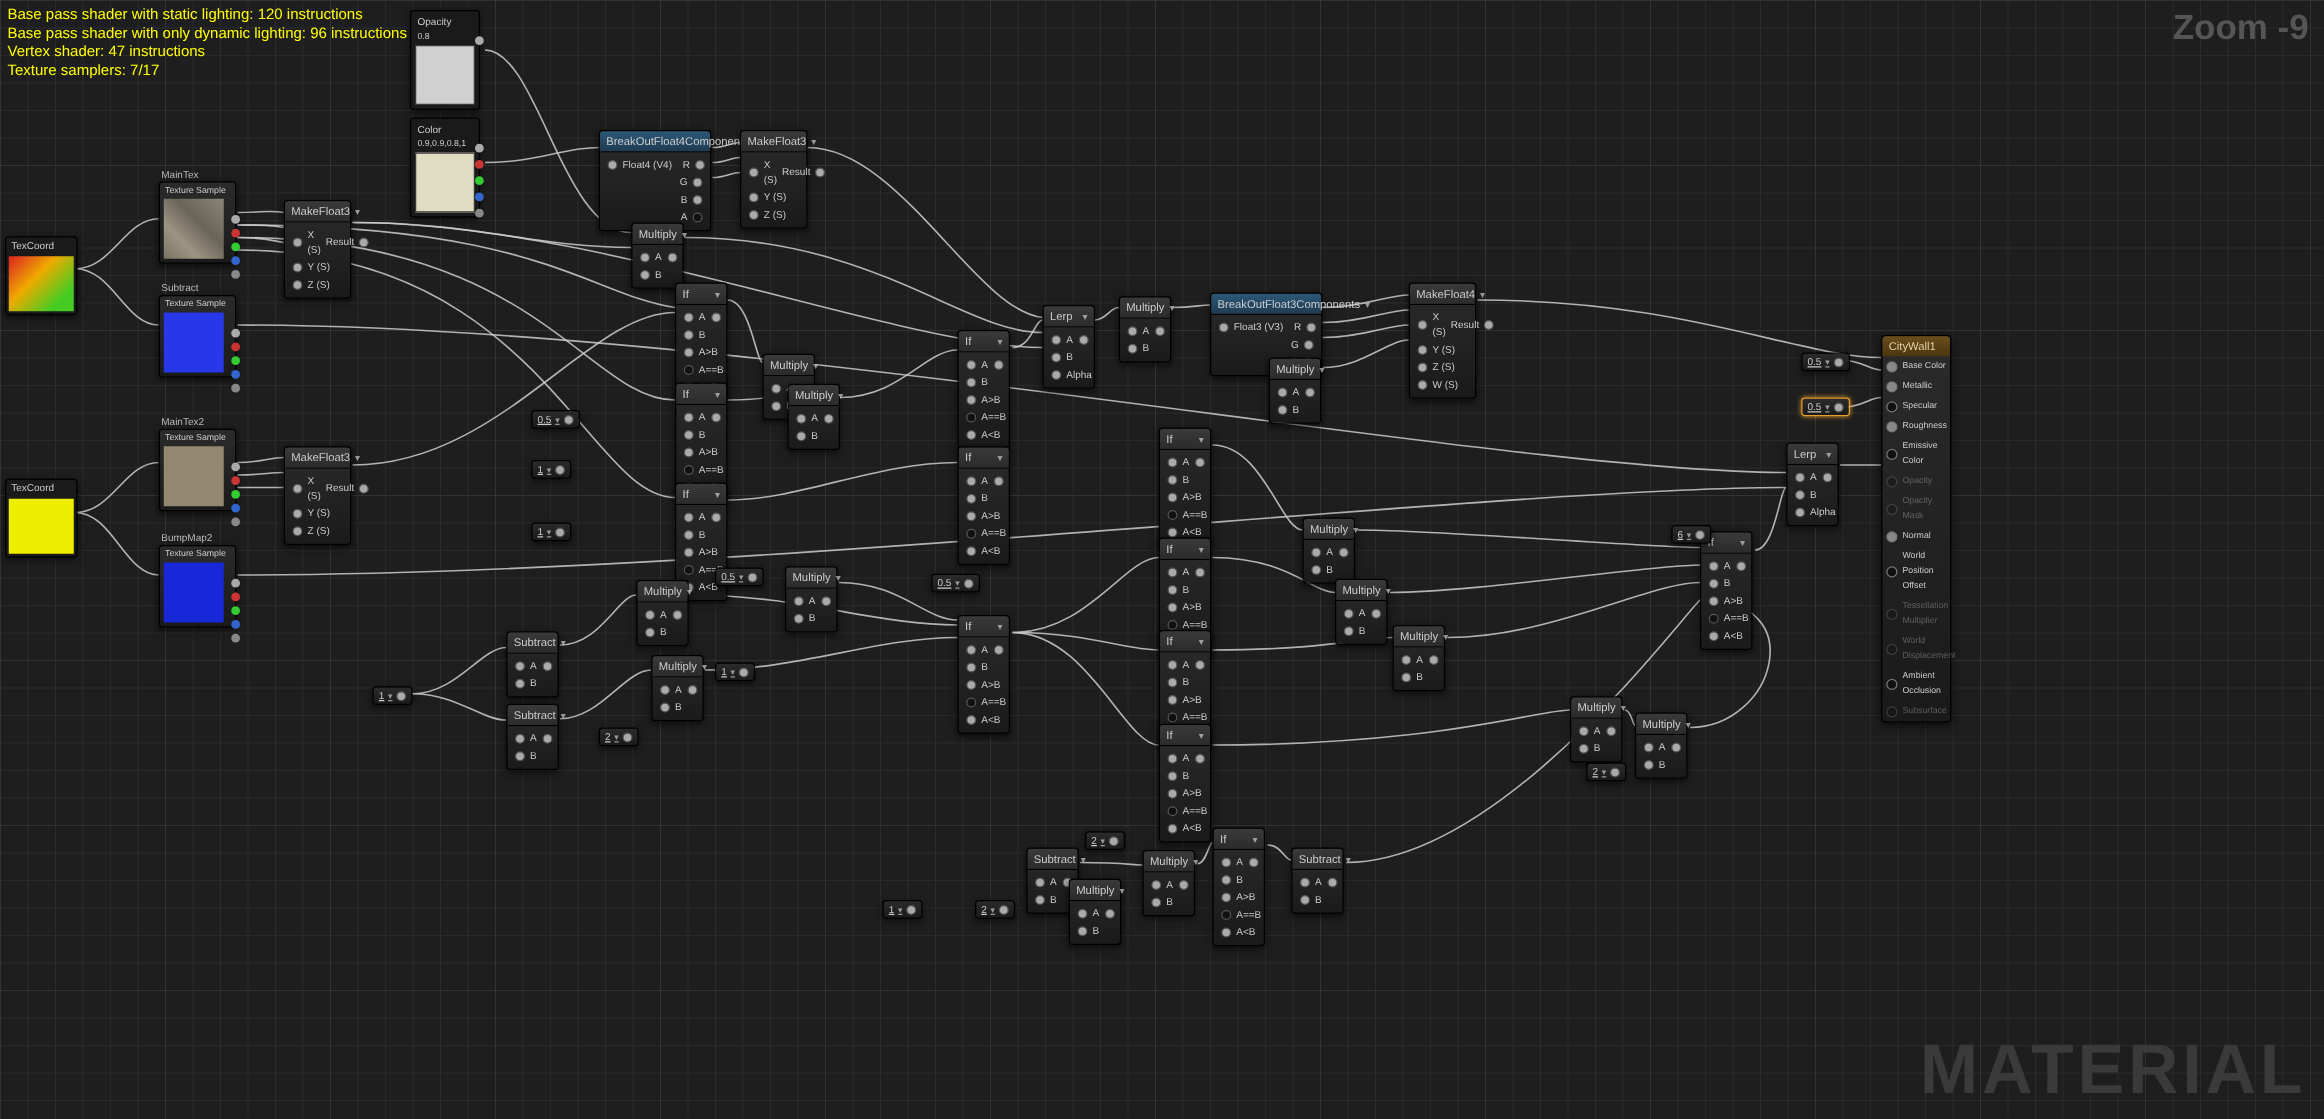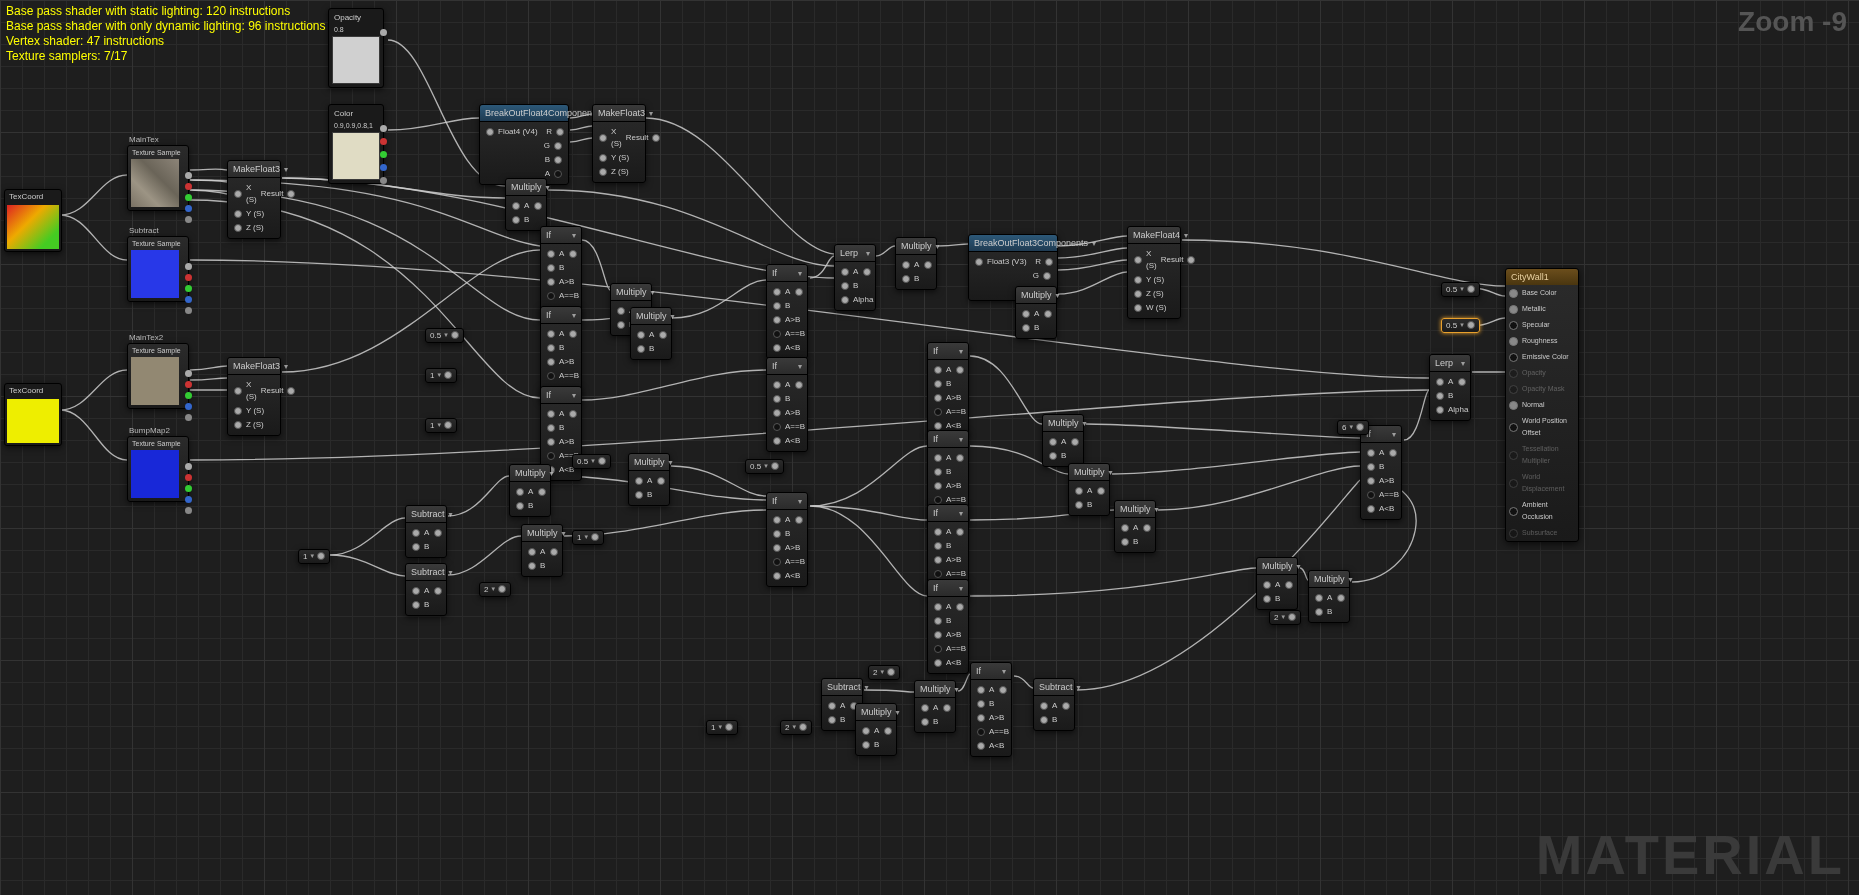--- a/index.html
+++ b/index.html
@@ -21,24 +21,24 @@
 .pin{width:8px;height:8px;border-radius:50%;background:#111;border:1px solid #555;flex-shrink:0;}
 .pin.on{background:#aaa;}
 .preview{position:absolute;background:#1a1a1a;border:1px solid #000;border-radius:3px;z-index:3;padding:3px;box-shadow:0 2px 6px rgba(0,0,0,.6);}
 .preview .ttl{font-size:8px;color:#ccc;padding:1px 2px 3px;}
 .preview .thumb{width:48px;height:48px;border:1px solid #3a3a3a;}
 .dots{position:absolute;right:-4px;top:20px;display:flex;flex-direction:column;gap:6px;}
 .dots span{width:7px;height:7px;border-radius:50%;}
 .texcoord{position:absolute;background:#1a1a1a;border:1px solid #000;border-radius:3px;z-index:3;width:58px;box-shadow:0 2px 6px rgba(0,0,0,.6);}
 .texcoord .ttl{font-size:8px;padding:2px 4px;}
 .texcoord .grad{height:44px;margin:2px;}
-.const{position:absolute;background:linear-gradient(#2b2b2b,#1a1a1a);border:1px solid #000;border-radius:3px;z-index:3;display:flex;align-items:flex-start;padding:2px 4px;font-size:8px;gap:3px;box-shadow:0 2px 6px rgba(0,0,0,.6);min-width:30px;}
+.const{position:absolute;background:linear-gradient(#2b2b2b,#1a1a1a);border:1px solid #000;border-radius:3px;z-index:3;display:flex;align-items:center;padding:2px 4px;font-size:8px;gap:3px;box-shadow:0 2px 6px rgba(0,0,0,.6);min-width:30px;text-decoration:underline;}
 .const .chev{font-size:7px;opacity:.7;}
 .const.selected{border:1px solid #e8a02c;box-shadow:0 0 4px #e8a02c;}
-.outnode{position:absolute;background:linear-gradient(#2b2b2b,#1a1a1a);border:1px solid #000;border-radius:3px;z-index:4;width:74px;box-shadow:0 2px 8px rgba(0,0,0,.7);}
+.outnode{position:absolute;background:linear-gradient(#2b2b2b,#1a1a1a);border:1px solid #000;border-radius:3px;z-index:4;width:56px;box-shadow:0 2px 8px rgba(0,0,0,.7);}
 .outnode .hdr{background:linear-gradient(#6b4e1c,#4a360f);color:#e8d0a0;padding:3px 5px;font-size:9px;border-radius:3px 3px 0 0;}
 .outnode .row{padding:2px 3px;font-size:7px;gap:4px;}
 .outnode .row.off{opacity:.35;}
 .outnode .cir{width:9px;height:9px;border-radius:50%;border:1px solid #777;background:#111;flex-shrink:0;}
 .outnode .cir.f{background:#888;}
 .tex{position:absolute;z-index:3;width:62px;}
 .tex .lbl{font-size:8px;color:#bbb;padding:1px 2px;}
 .tex .box{background:linear-gradient(#2b2b2b,#1a1a1a);border:1px solid #000;border-radius:3px;padding:2px;position:relative;box-shadow:0 2px 6px rgba(0,0,0,.6);}
 .tex .subttl{font-size:7px;padding:1px 2px 2px;}
 .tex .thumb{width:48px;height:48px;margin:1px;}
@@ -62,21 +62,21 @@
 
 <div class="preview" style="left:328px;top:8px;">
 <div class="ttl">Opacity</div>
 <div class="ttl" style="font-size:7px;">0.8</div>
 <div class="thumb" style="background:#d0d0d0;"></div>
 <div class="dots">
       <span style="background:#aaa"></span>
     </div>
 </div>
 
-<div class="preview" style="left:328px;top:104px;">
+<div class="preview" style="left:328px;top:94px;">
 <div class="ttl">Color</div>
 <div class="ttl" style="font-size:7px;">0.9,0.9,0.8,1</div>
 <div class="thumb" style="background:#e0dcc4;"></div>
 <div class="dots">
       <span style="background:#aaa"></span>
       <span style="background:#c33"></span>
       <span style="background:#3c3"></span>
       <span style="background:#36c"></span>
       <span style="background:#888"></span>
     </div>

